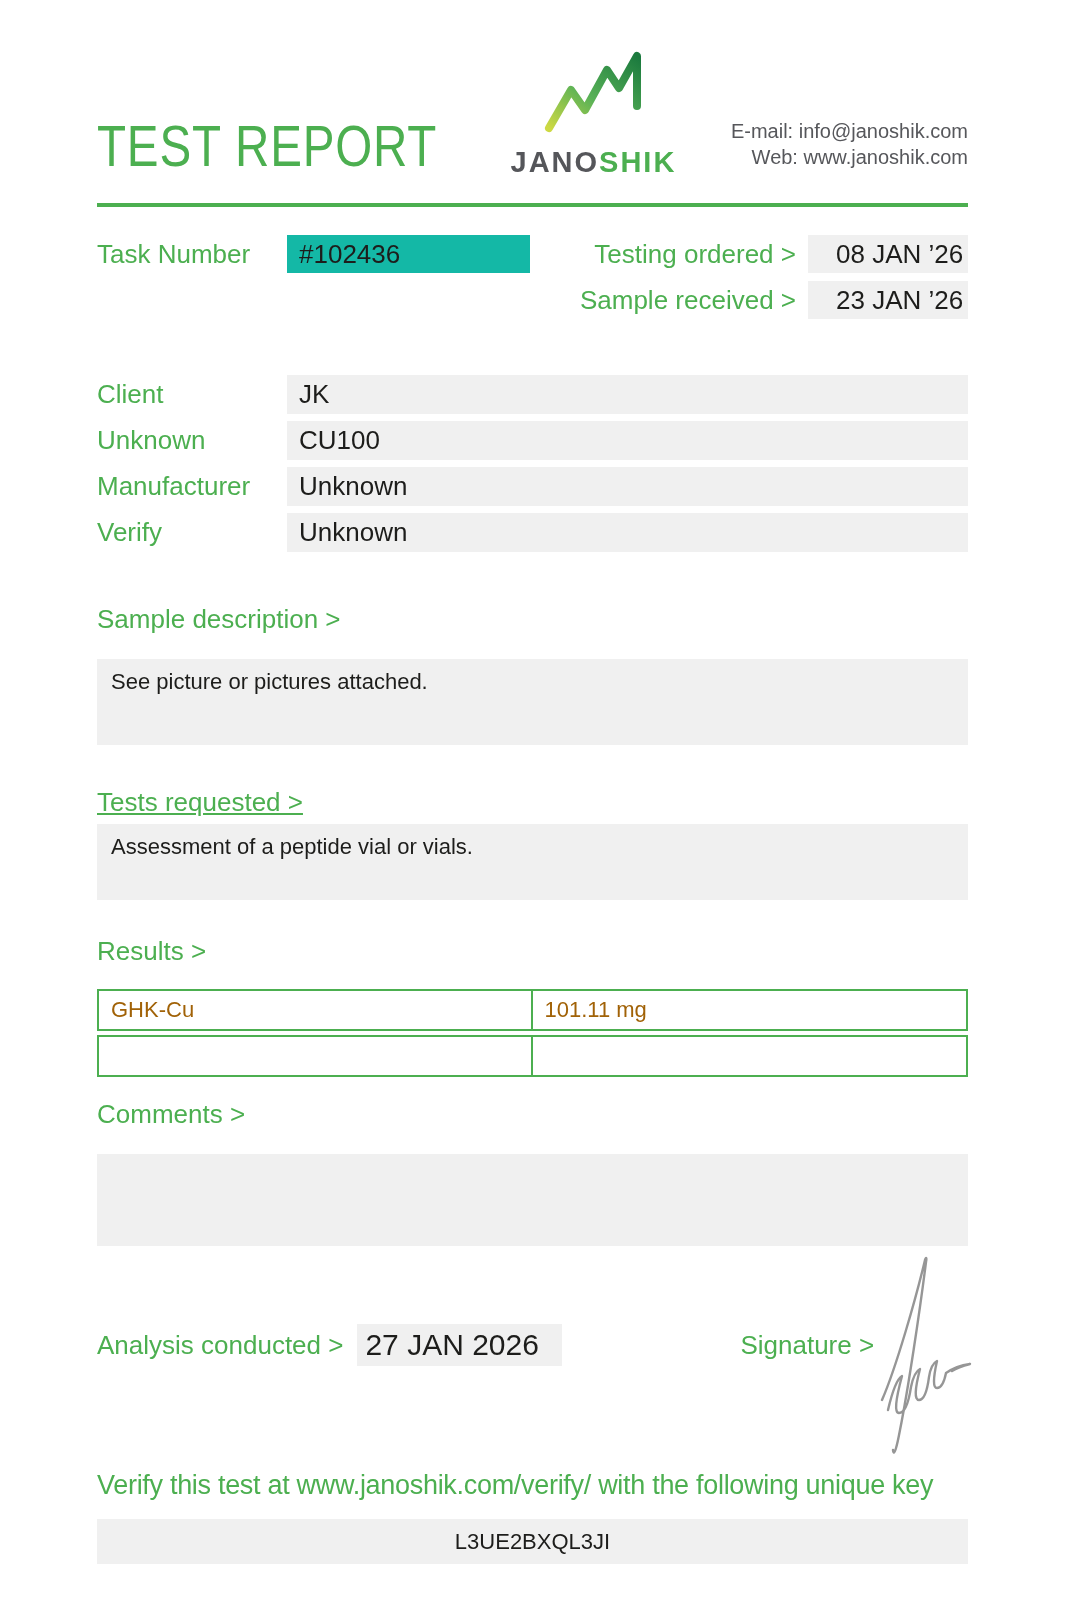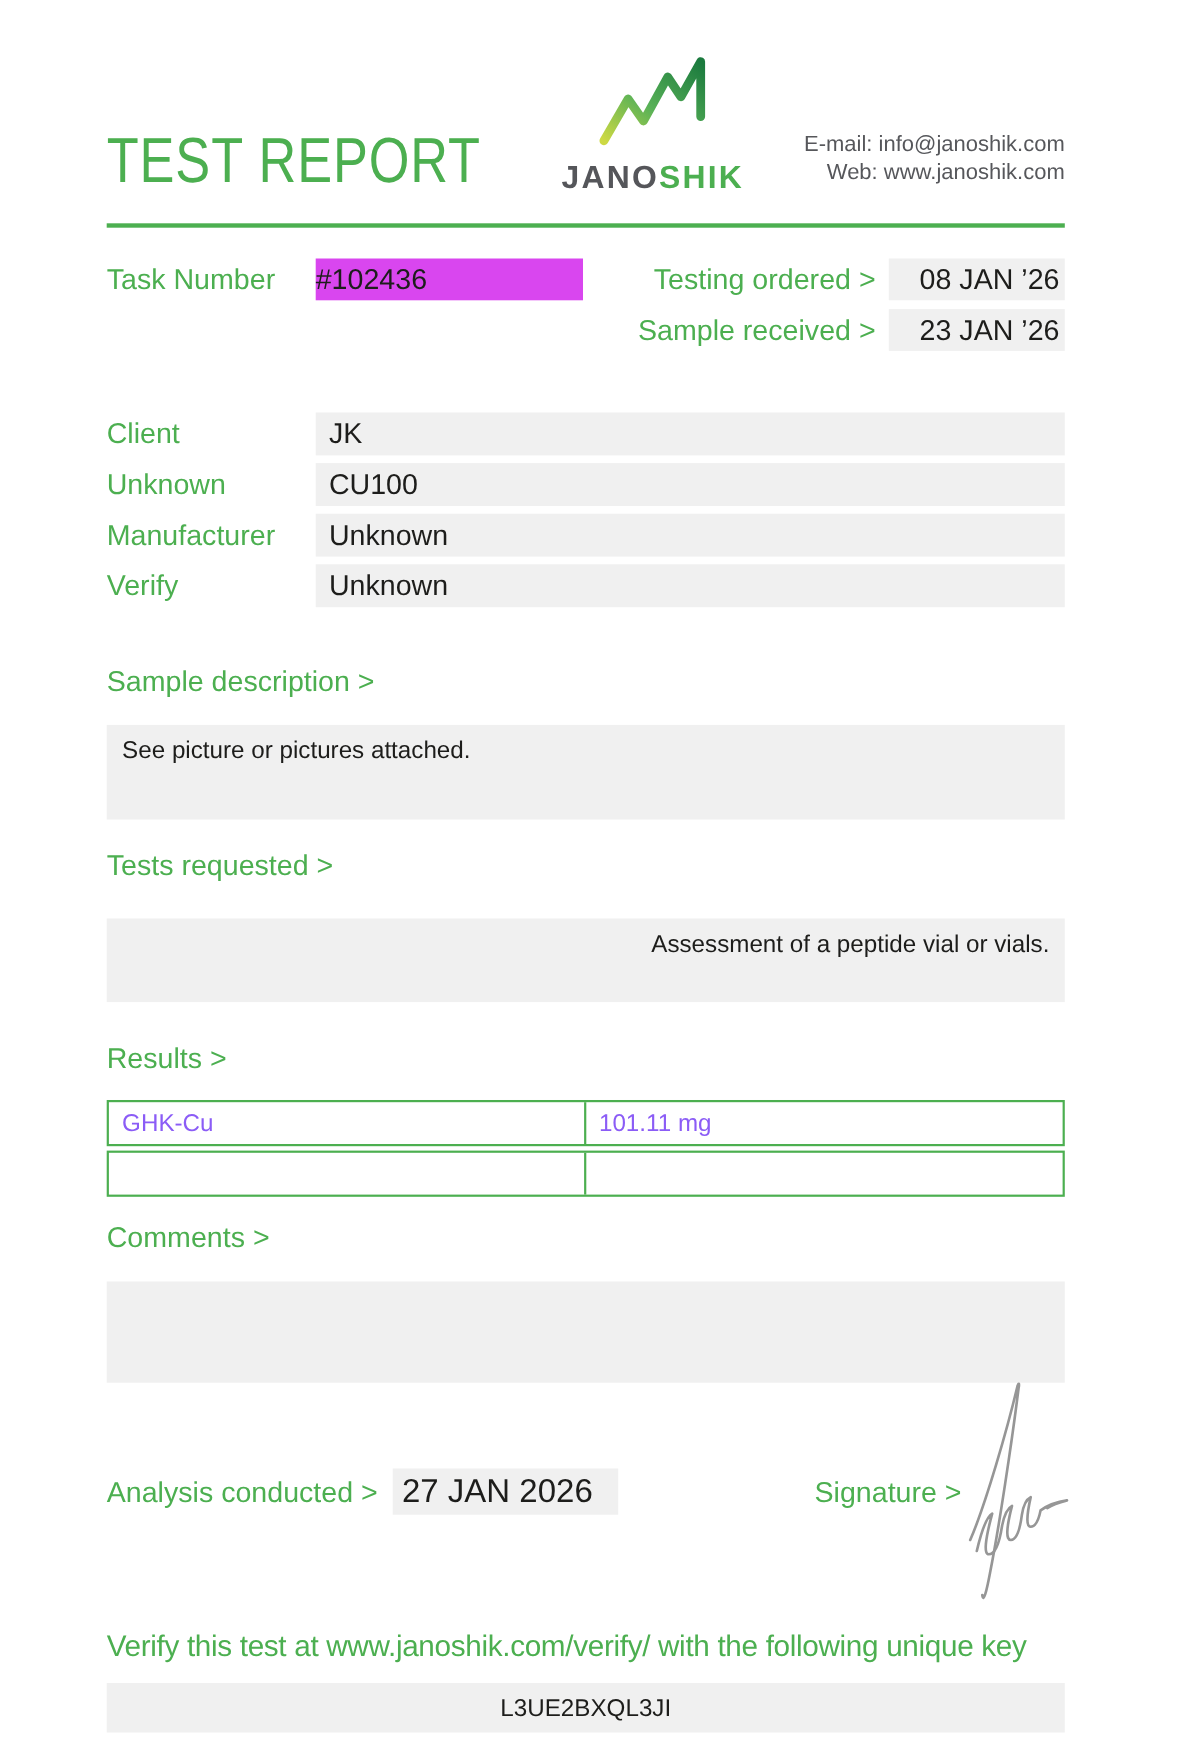--- a/index.html
+++ b/index.html
@@ -25,41 +25,41 @@
   .logo-word{font-size:29px;font-weight:bold;letter-spacing:2px;line-height:1;}
   .logo-word .jano{color:#55565a;}
   .logo-word .shik{color:#4caf50;}
   .contact{ text-align:right;font-size:20px;color:#56575b;line-height:1.33;margin-bottom:6px;white-space:nowrap;}
   .rule{height:4px;background:#4caf50;margin-top:26px;}
   
   .task-section{margin-top:28px;display:flex;align-items:flex-start;}
   .lbl{font-size:26px;color:#4caf50;white-space:nowrap;}
   .task-left{display:flex;align-items:center;}
   .task-left .lbl{width:190px;}
-  .task-num-box{width:243px;height:38px;background:#d946ef;display:flex;align-items:center;box-sizing:border-box;font-size:26px;color:#1d1d1b;}
+  .task-num-box{width:243px;height:38px;background:#14b8a6;display:flex;align-items:center;padding-left:12px;box-sizing:border-box;font-size:26px;color:#1d1d1b;}
   .task-right{margin-left:auto;display:flex;flex-direction:column;gap:8px;}
   .task-right .drow{display:flex;align-items:center;justify-content:flex-end;gap:12px;}
   .date-box{width:160px;height:38px;background:#f0f0f0;display:flex;align-items:center;padding-left:28px;box-sizing:border-box;font-size:26px;color:#1d1d1b;font-weight:500;}
   
   .info-section{margin-top:56px;}
   .info-row{display:flex;align-items:center;margin-bottom:7px;}
   .info-row .lbl{width:190px;}
   .val-box{flex:1;height:39px;background:#f0f0f0;display:flex;align-items:center;padding-left:12px;box-sizing:border-box;font-size:26px;color:#1d1d1b;font-weight:500;}
   
   .sec-heading{font-size:26px;color:#4caf50;font-weight:400;}
   .gray-box{background:#f0f0f0;padding:10px 14px;box-sizing:border-box;font-size:22px;color:#1d1d1b;}
   .sd-heading{margin-top:52px;}
   .sd-box{margin-top:24px;height:86px;}
-  .tr-heading{margin-top:26px;}
-  .tr-box{margin-top:33px;height:76px;text-align:right;}
+  .tr-heading{margin-top:42px;text-decoration:underline;}
+  .tr-box{margin-top:6px;height:76px;}
   
   .res-heading{margin-top:36px;}
   .res-table{margin-top:22px;}
   .res-row{display:flex;border:2px solid #4caf50;height:38px;margin-bottom:4px;align-items:stretch;}
-  .res-cell{display:flex;align-items:center;padding-left:12px;font-size:22px;color:#8b5cf6;box-sizing:border-box;}
+  .res-cell{display:flex;align-items:center;padding-left:12px;font-size:22px;color:#a16207;box-sizing:border-box;}
   .res-cell.name{width:50%;border-right:2px solid #4caf50;}
   .res-cell.value{flex:1;}
   
   .cm-heading{margin-top:22px;}
   .cm-box{margin-top:24px;height:92px;}
   
   .analysis-row{margin-top:78px;display:flex;align-items:center;}
   .analysis-date-box{margin-left:14px;width:205px;height:42px;background:#f0f0f0;display:flex;align-items:center;padding-left:8px;box-sizing:border-box;font-size:30px;color:#1d1d1b;font-weight:500;white-space:nowrap;}
   .sig-label{margin-left:178px;}
   .signature{position:absolute;right:106px;top:1250px;}

